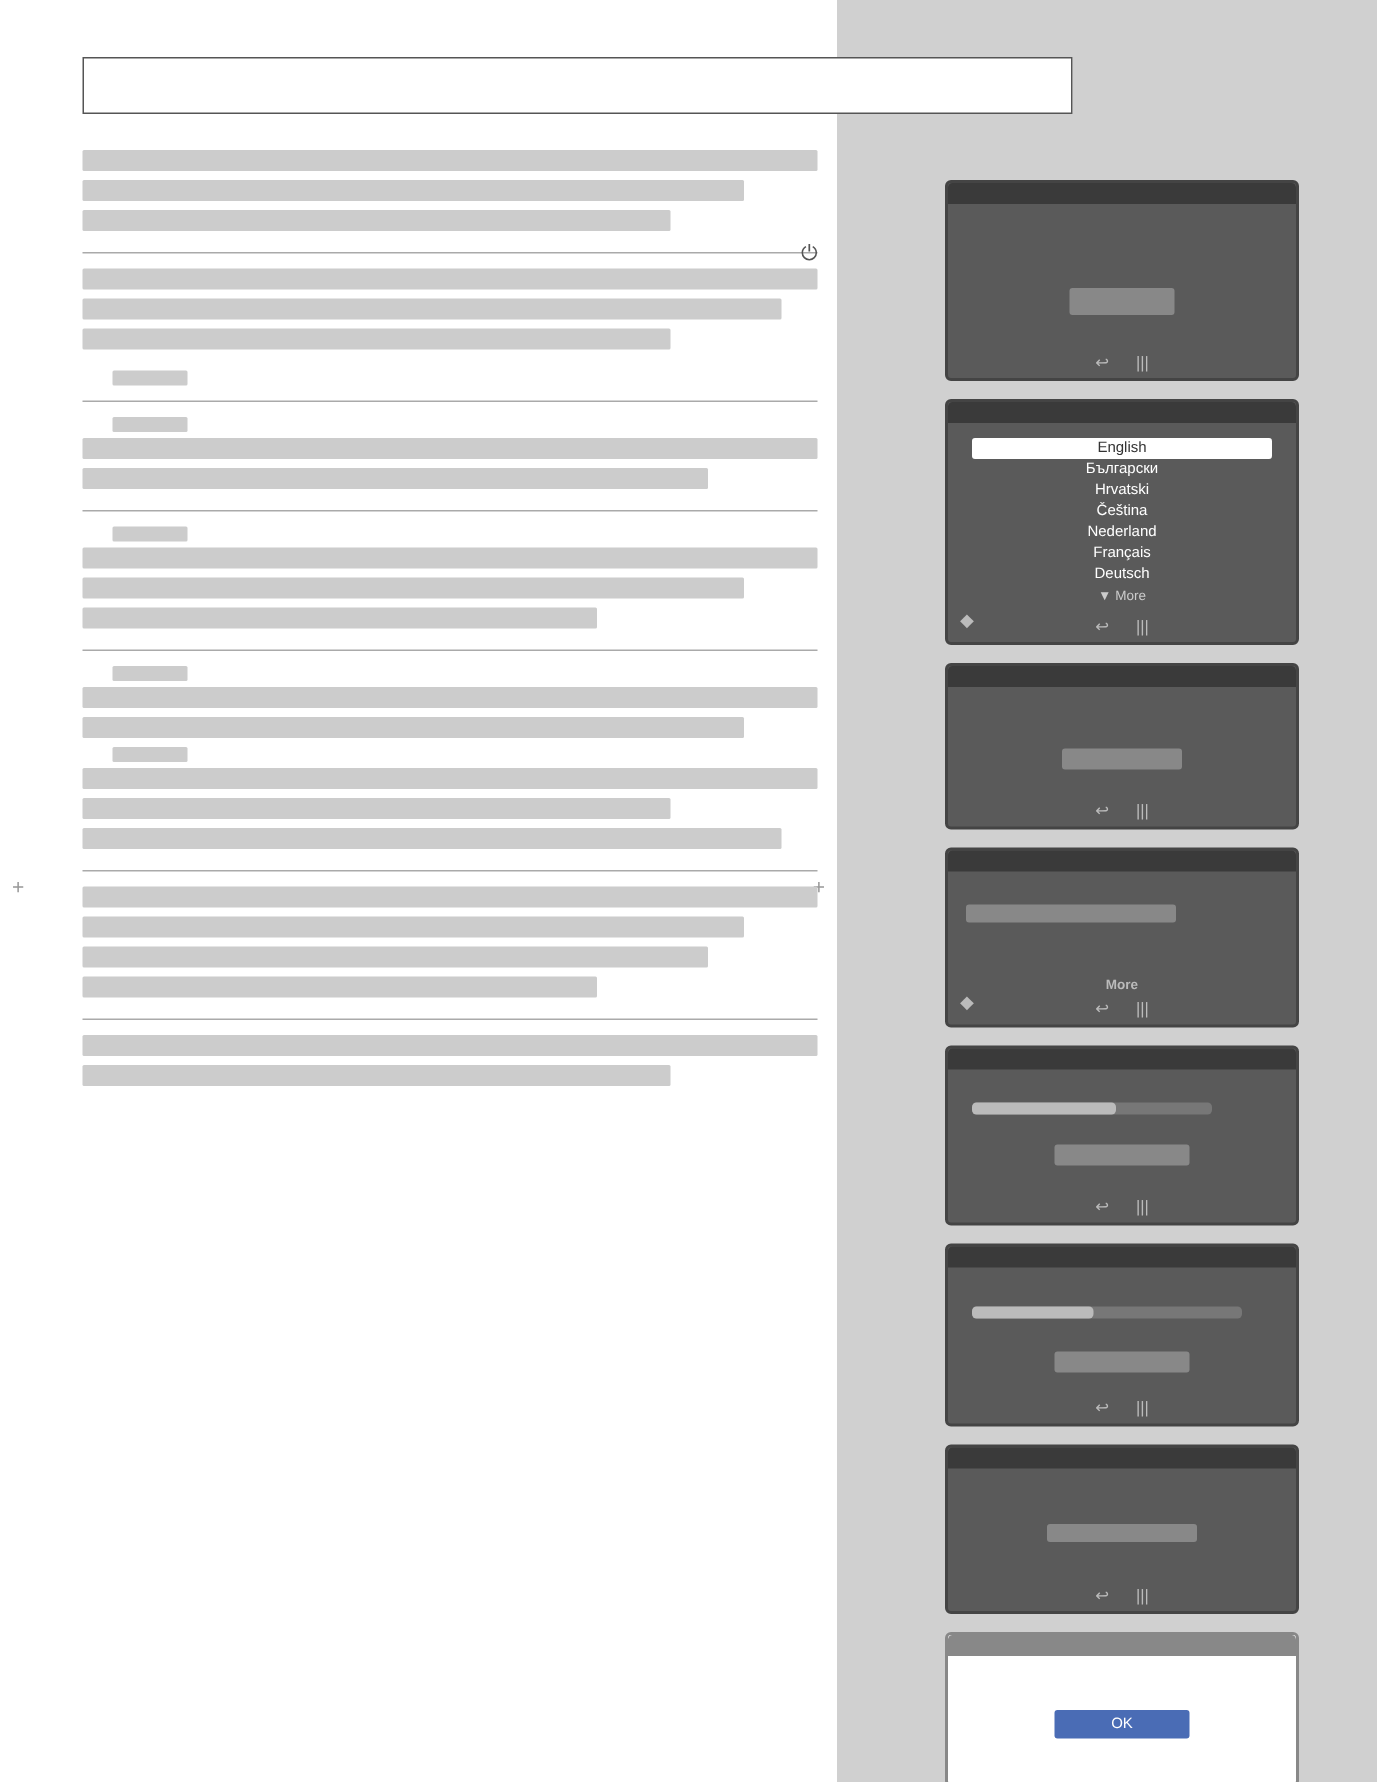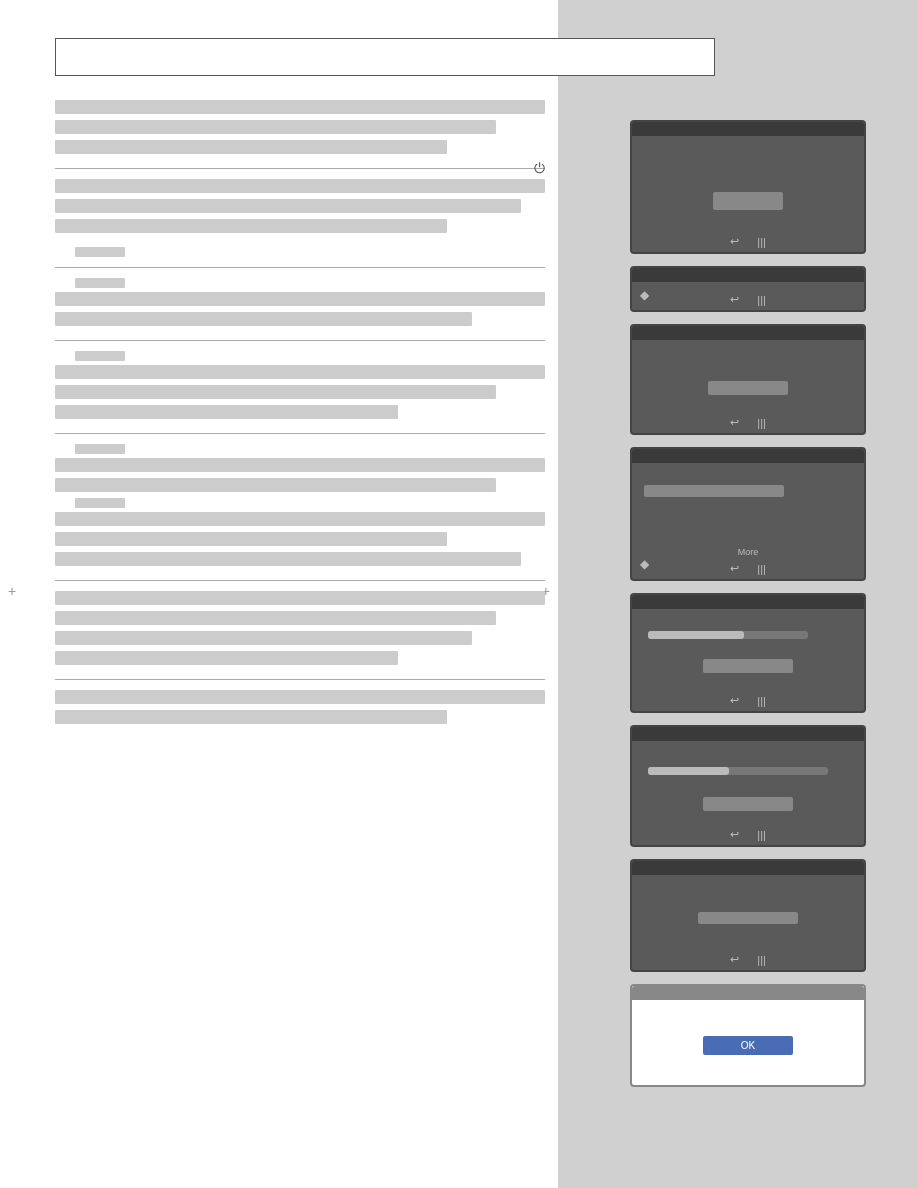--- a/index.html
+++ b/index.html
@@ -157,21 +157,22 @@
       width: 80px;
       margin: 15px auto 8px auto;
       border-radius: 2px;
     }
 
     
     .more-indicator {
       color: #bbb;
       font-size: 9px;
       text-align: center;
-      margin-top: 18px;
+      margin-top: 4px;
+      font-weight: bold;
     }
 
     
     .progress-area {
       padding: 8px 10px;
     }
 
     .progress-bar-bg {
       background: #777;
       height: 8px;
@@ -342,20 +343,30 @@
     <div class="center-box"></div>
     <div style="height:10px;"></div>
     <div class="bottom-bar">
       <span class="bottom-icon">↩</span>
       <span class="bottom-icon">|||</span>
     </div>
   </div>
 
   <div class="screen-thumb">
     <div class="top-bar"></div>
+    <div class="lang-list">
+      <div class="lang-item selected">English</div>
+      <div class="lang-item">Български</div>
+      <div class="lang-item">Hrvatski</div>
+      <div class="lang-item">Čeština</div>
+      <div class="lang-item">Nederland</div>
+      <div class="lang-item">Français</div>
+      <div class="lang-item">Deutsch</div>
+      <div class="lang-more">▼ More</div>
+    </div>
     <div class="bottom-bar">
       <span class="nav-arrows">◆</span>
       <span class="bottom-icon">↩</span>
       <span class="bottom-icon">|||</span>
     </div>
   </div>
 
   <div class="screen-thumb">
     <div class="top-bar"></div>
     <div style="height:20px;"></div>

